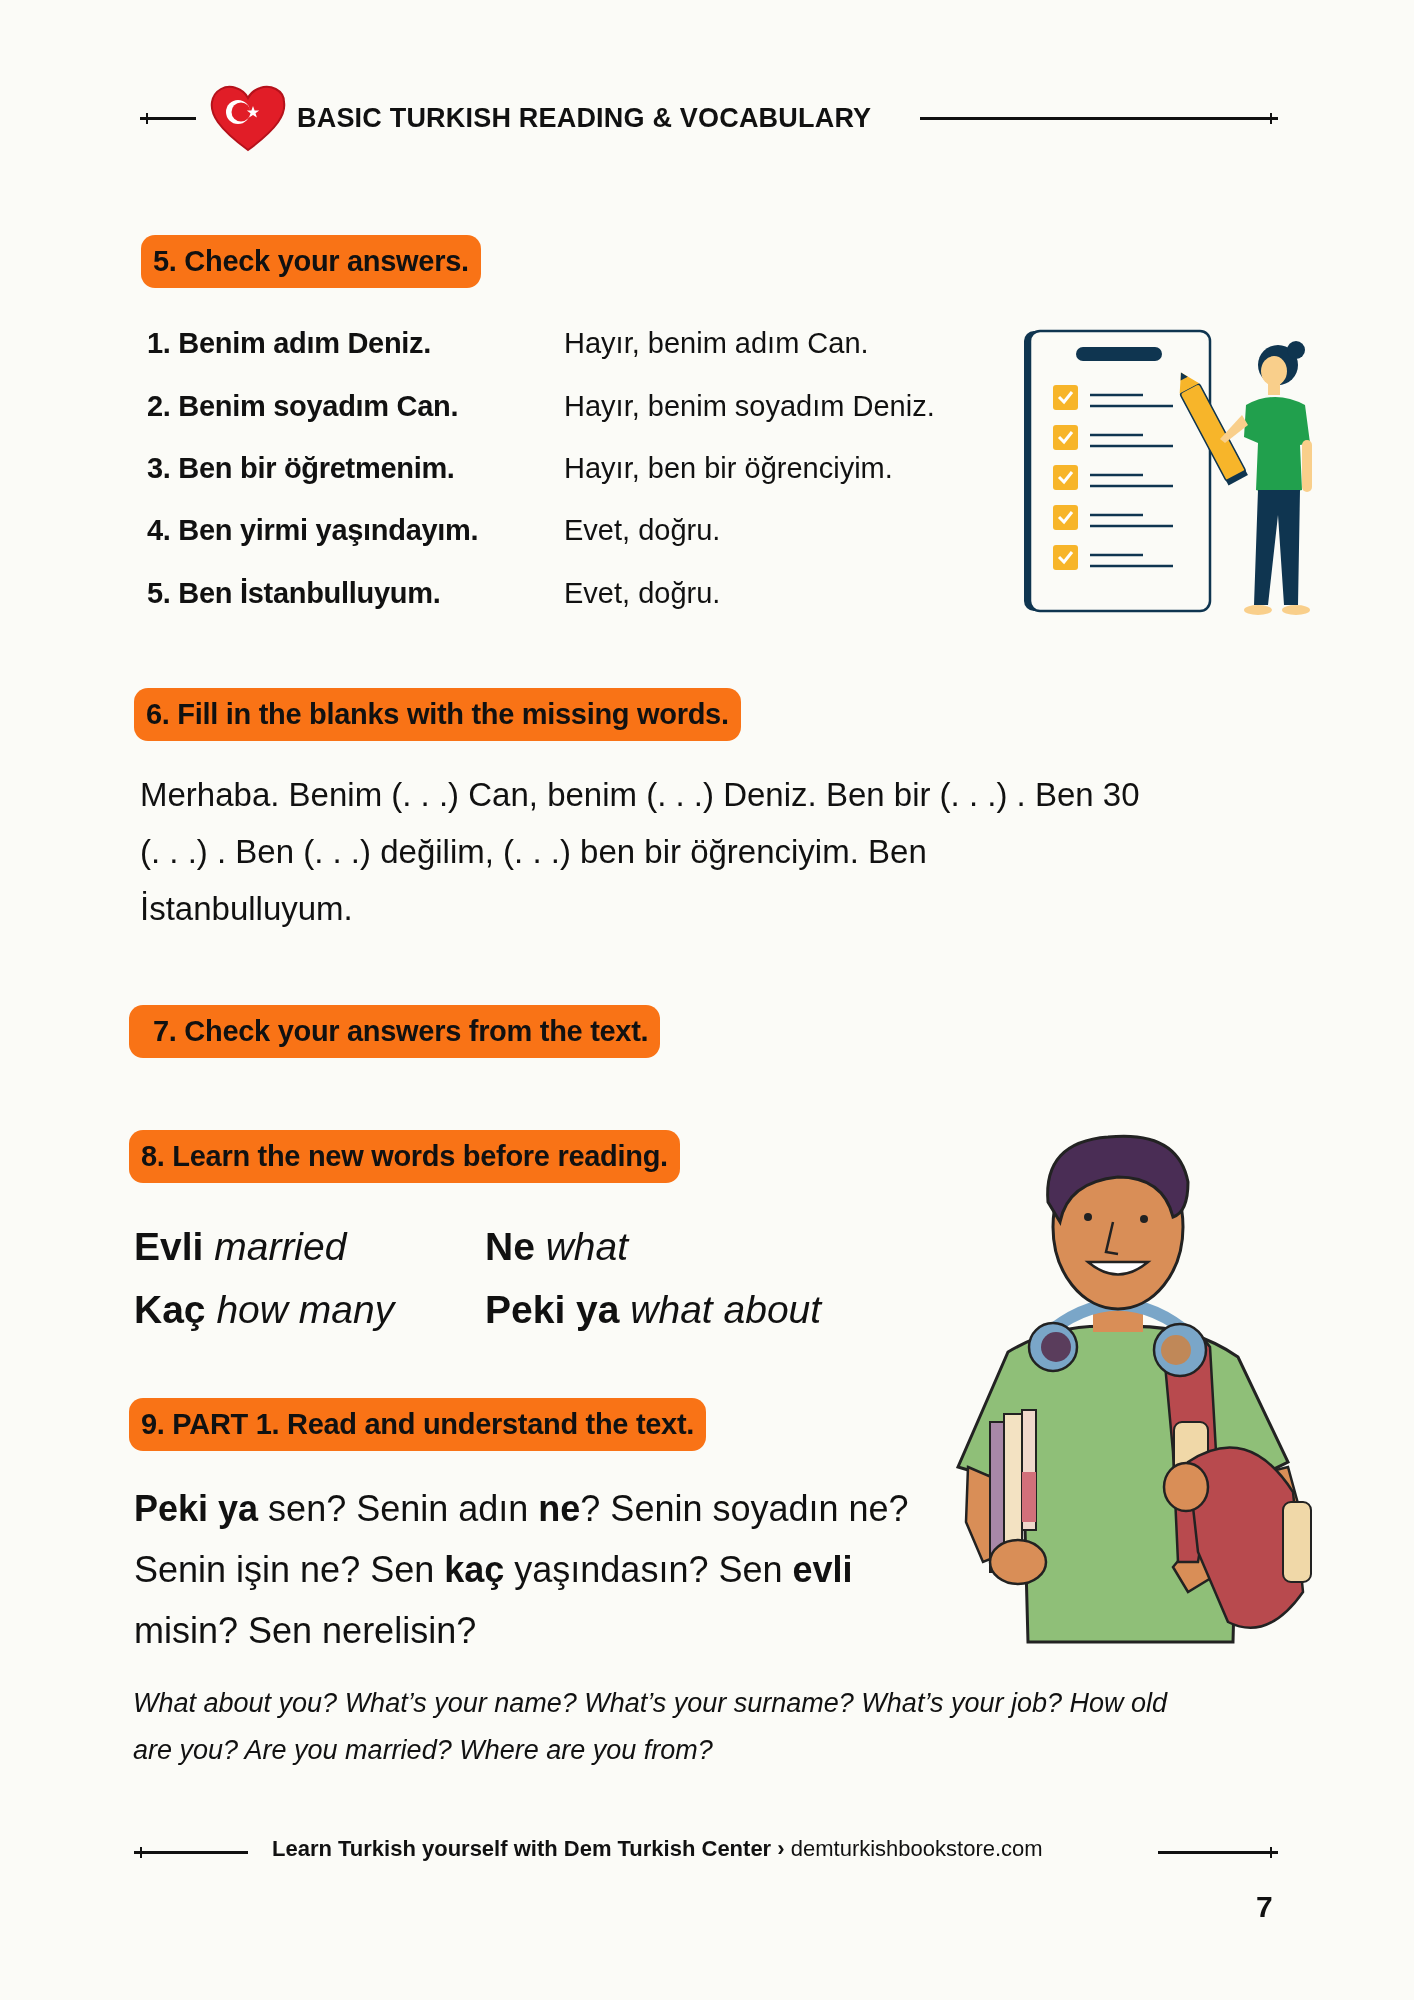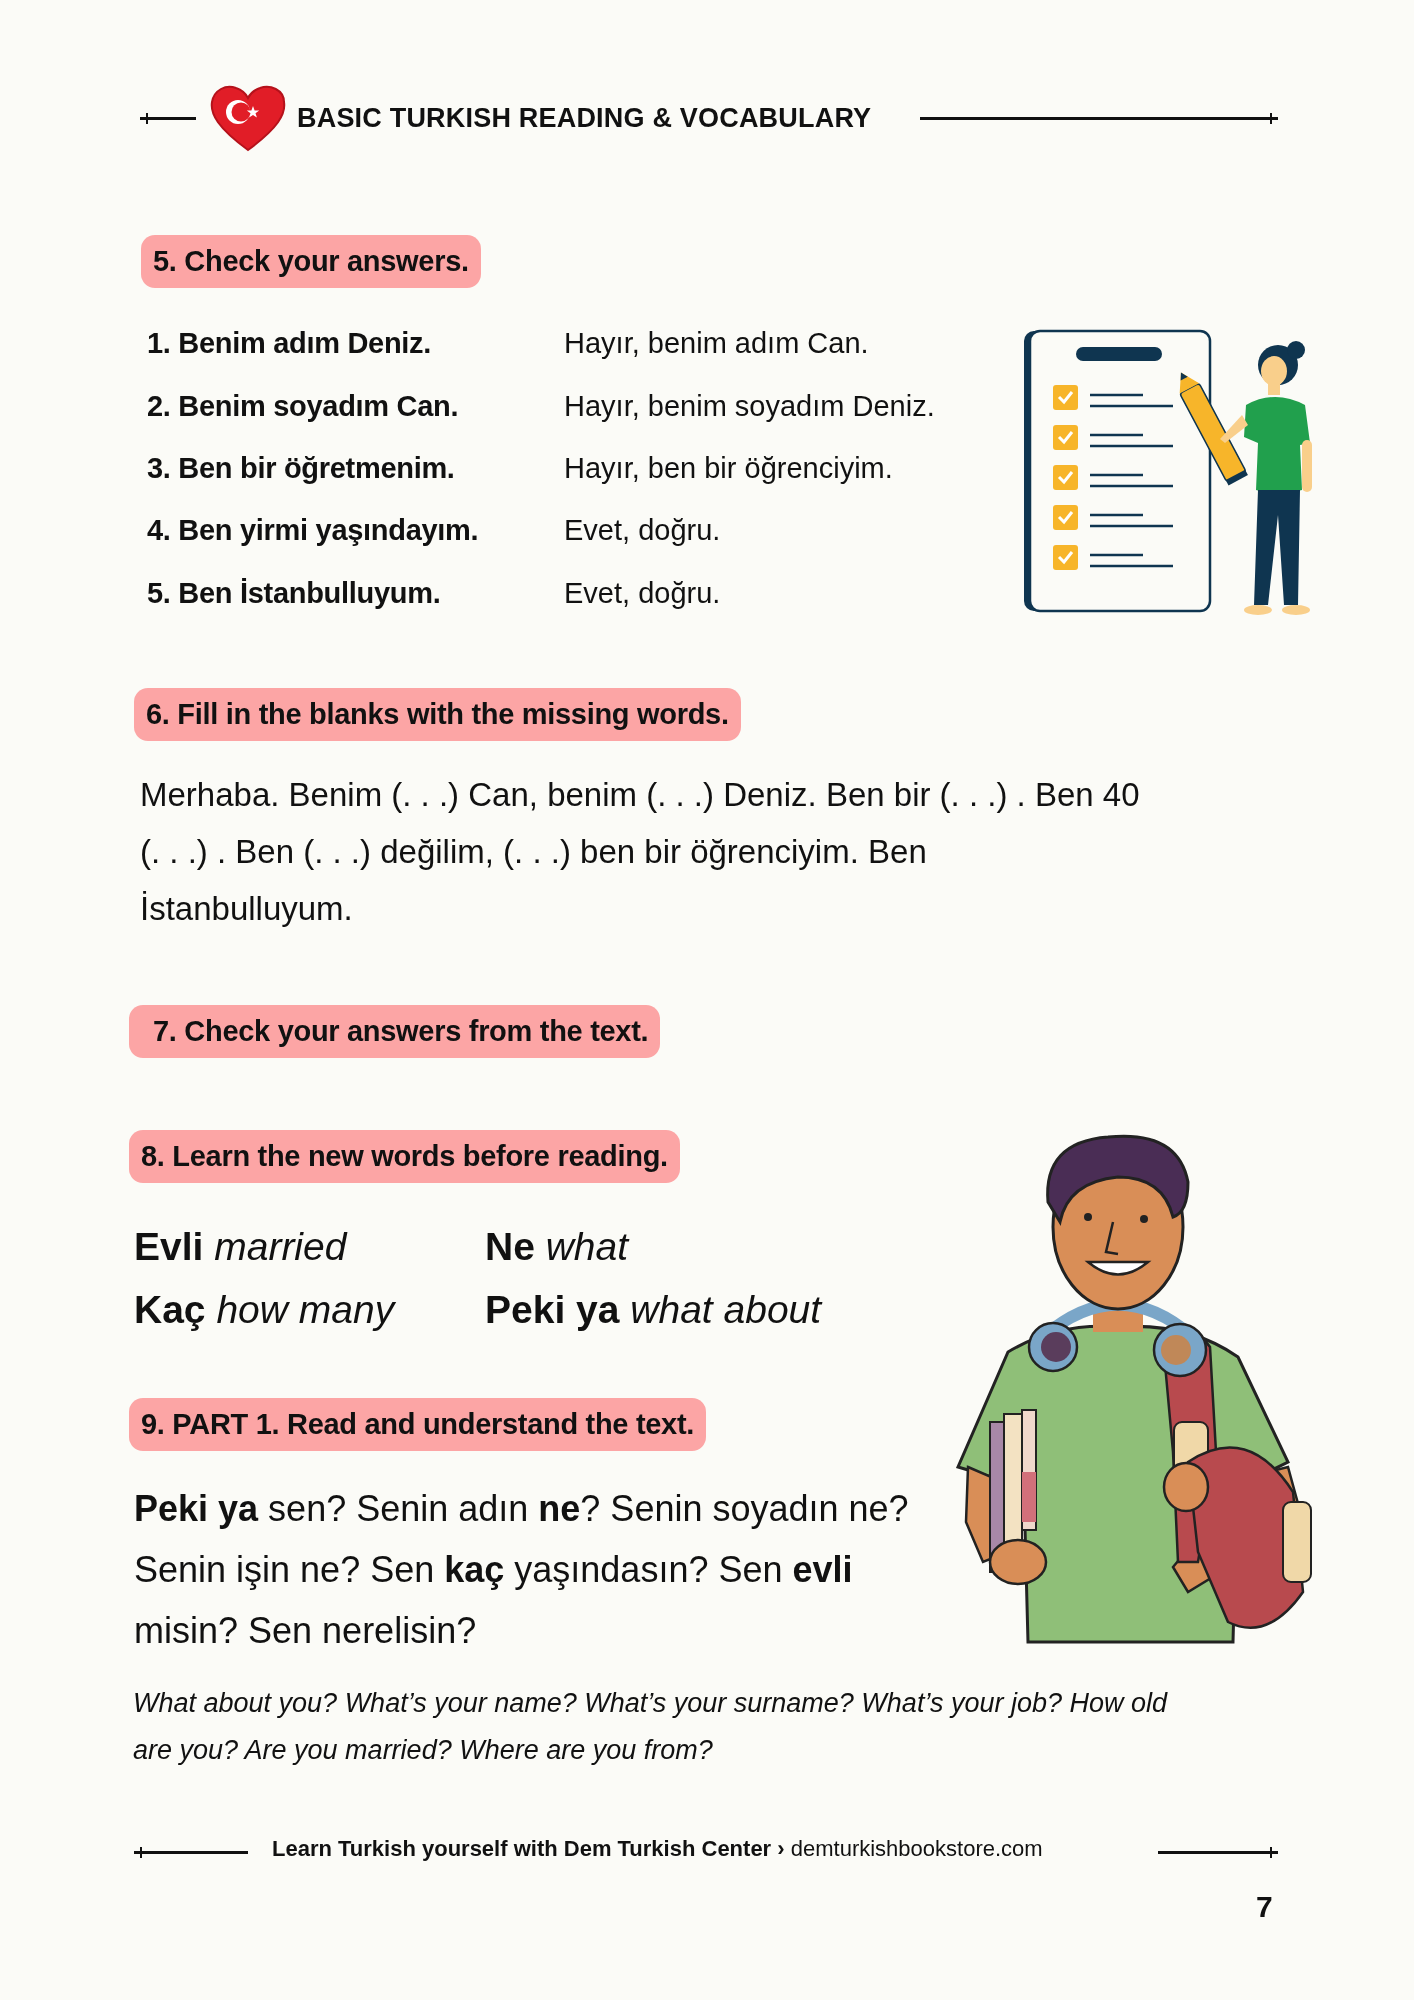--- a/index.html
+++ b/index.html
@@ -3,21 +3,21 @@
 <meta charset="utf-8">
 <style>
   html,body{margin:0;padding:0;}
   body{width:1414px;height:2000px;background:#fbfbf7;position:relative;overflow:hidden;font-family:"Liberation Sans","DejaVu Sans",sans-serif;color:#111;}
   .abs{position:absolute;}
   .rule{position:absolute;height:3px;background:#111;}
   .rule::before,.rule::after{content:"";position:absolute;top:-4px;width:2px;height:11px;background:#111;}
   .rule.l::before{left:6px;} .rule.l::after{display:none;}
   .rule.r::after{right:6px;} .rule.r::before{display:none;}
   .header-title{left:297px;top:103px;font-size:27px;font-weight:700;letter-spacing:0.2px;}
-  .badge{position:absolute;background:#fca5a5;border-radius:14px;font-weight:700;font-size:29px;line-height:53px;padding:0 12px;letter-spacing:-0.3px;white-space:nowrap;}
+  .badge{position:absolute;background:#f97316;border-radius:14px;font-weight:700;font-size:29px;line-height:53px;padding:0 12px;letter-spacing:-0.3px;white-space:nowrap;}
   .ans-row{position:absolute;left:147px;font-size:29px;white-space:nowrap;}
   .ans-q{font-weight:700;display:inline-block;width:417px;letter-spacing:-0.3px;}
   .ans-a{font-weight:400;}
   .para{position:absolute;font-size:33px;line-height:57px;}
   .vocab{position:absolute;font-size:39px;white-space:nowrap;}
   .vocab b{font-weight:700;}
   .vocab i{font-style:italic;}
   .read{position:absolute;left:134px;top:1478px;width:820px;font-size:36px;line-height:61px;}
   .read b{font-weight:700;}
   .trans{position:absolute;left:133px;top:1680px;width:1050px;font-size:27px;line-height:47px;font-style:italic;}
@@ -95,21 +95,21 @@
     <path d="M228 100 L 205 118 L 200 114 L 222 90 Z" fill="#f9cf8b"></path>
     <rect x="282" y="115" width="10" height="52" rx="5" fill="#f9cf8b"></rect>
     <path d="M238 165 L 234 280 L 248 280 L 258 190 L 264 280 L 278 280 L 280 165 Z" fill="#0f3550"></path>
     <ellipse cx="238" cy="285" rx="14" ry="5" fill="#f9cf8b"></ellipse>
     <ellipse cx="276" cy="285" rx="14" ry="5" fill="#f9cf8b"></ellipse>
   </svg>
 </div>
 
 <div class="badge" style="left:134px;top:688px;">6. Fill in the blanks with the missing words.</div>
 <div class="para" style="left:140px;top:766px;">
-  <div>Merhaba. Benim (. . .) Can, benim (. . .) Deniz. Ben bir (. . .) . Ben 40</div>
+  <div>Merhaba. Benim (. . .) Can, benim (. . .) Deniz. Ben bir (. . .) . Ben 30</div>
   <div>(. . .) . Ben (. . .) değilim, (. . .) ben bir öğrenciyim. Ben</div>
   <div>İstanbulluyum.</div>
 </div>
 
 <div class="badge" style="left:129px;top:1005px;padding-left:24px;">7. Check your answers from the text.</div>
 
 <div class="badge" style="left:129px;top:1130px;">8. Learn the new words before reading.</div>
 <div class="vocab" style="left:134px;top:1225px;"><b>Evli</b> <i>married</i></div>
 <div class="vocab" style="left:485px;top:1225px;"><b>Ne</b> <i>what</i></div>
 <div class="vocab" style="left:134px;top:1288px;"><b>Kaç</b> <i>how many</i></div>

